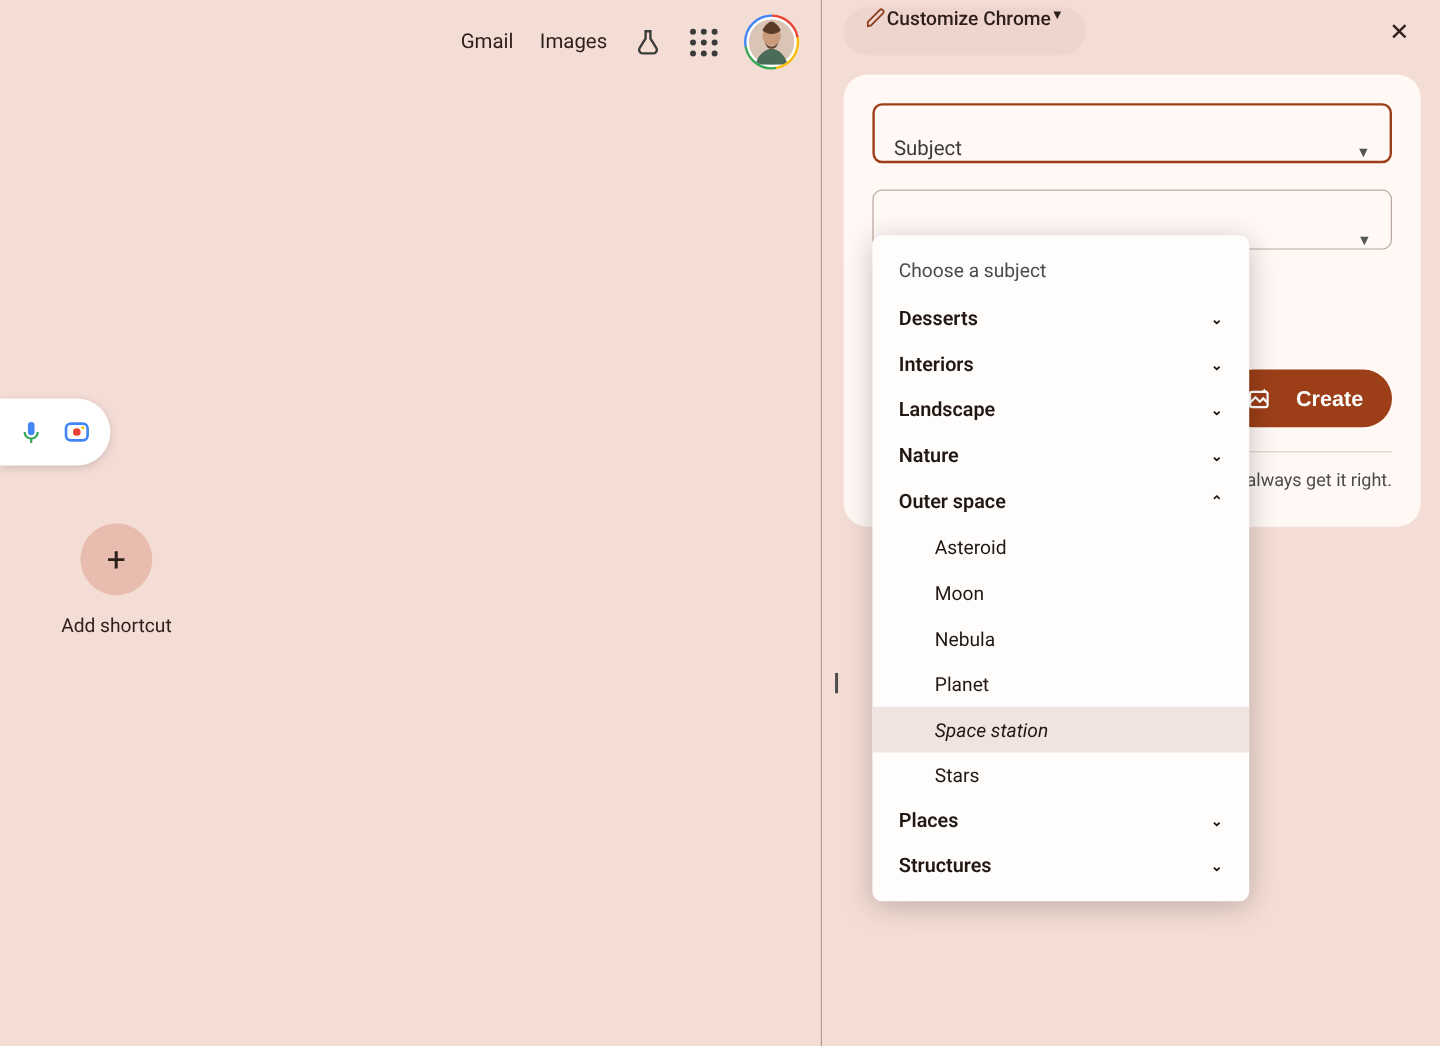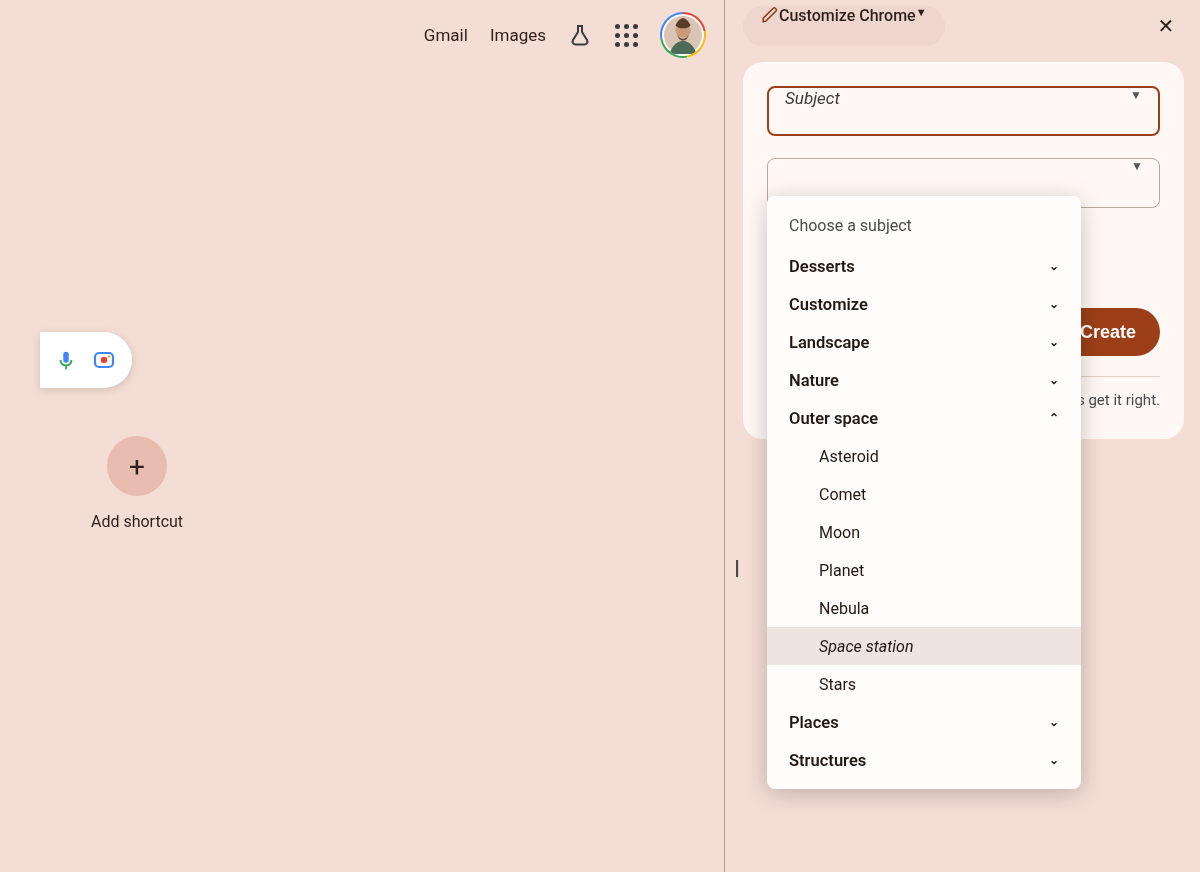--- a/index.html
+++ b/index.html
@@ -1,20 +1,20 @@
 <!DOCTYPE html>
 <html><head>
 <meta charset="utf-8">
 <style>
   * { box-sizing: border-box; margin: 0; padding: 0; }
   html, body { width: 1200px; height: 872px; overflow: hidden; font-family: "Google Sans", Roboto, Arial, sans-serif; }
   body { display: flex; background: #f4ddd5; color: #2d1f1a; }
 
   
-  .left { flex: 0 0 684px; position: relative; height: 100%; margin-left: 40px; }
+  .left { flex: 0 0 684px; position: relative; height: 100%; }
   .topnav { position: absolute; top: 12px; right: 18px; display: flex; align-items: center; gap: 22px; }
   .topnav a { color: #2d1f1a; text-decoration: none; font-size: 17px; }
   .labs-icon, .apps-icon { width: 24px; height: 24px; display:flex; align-items:center; justify-content:center; color:#3b3b3b; }
   .apps-grid { display:grid; grid-template-columns:repeat(3,5px); grid-template-rows:repeat(3,5px); gap:4px; }
   .apps-grid span{ width:5px; height:5px; background:#3b3b3b; border-radius:50%; }
   .avatar-ring { width:46px; height:46px; border-radius:50%; padding:2px; background: conic-gradient(#ea4335 0deg 80deg,#fbbc05 80deg 170deg,#34a853 170deg 260deg,#4285f4 260deg 360deg); display:flex; align-items:center; justify-content:center; }
   .avatar-ring .inner{ width:100%; height:100%; border-radius:50%; background:#fff; display:flex; align-items:center; justify-content:center; overflow:hidden; }
   .avatar-ring .inner svg{ width:38px; height:38px; }
 
   .search-pill { position:absolute; left:0; top:332px; background:#fff; border-radius:0 28px 28px 0; height:56px; width:92px; box-shadow:0 2px 8px rgba(0,0,0,.15); display:flex; align-items:center; justify-content:flex-end; gap:14px; padding-right:16px;}
@@ -34,21 +34,21 @@
   .panel-header{ display:flex; align-items:center; gap:14px; height:52px;}
   .header-chip{ display:flex; align-items:flex-start; background:#eed6ce; border-radius:22px; padding:0 18px; height:40px; font-size:16px; font-weight:500; color:#2d1f1a;}
   .header-chip .pencil{ color:#8b3d1c; }
   .close-x{ margin-left:auto; width:36px; height:36px; display:flex; align-items:center; justify-content:center; font-size:20px; color:#2d1f1a; cursor:pointer;}
 
   .card{ background:#fff8f5; border-radius:20px; padding:24px 24px 30px 24px; margin-top:10px; position:relative; }
   .card-title-row{ display:flex; align-items:center; gap:14px; margin-bottom:28px;}
   .back-arrow{ font-size:22px; cursor:pointer; }
   .card-title{ font-size:21px; font-weight:600; color:#231712;}
 
-  .field{ height:50px; border-radius:8px; display:flex; align-items:flex-start; padding:0 16px; font-size:17px; color:#3b3b3b; position:relative; margin-bottom:22px;font-style:italic;}
+  .field{ height:50px; border-radius:8px; display:flex; align-items:flex-end; padding:0 16px; font-size:17px; color:#3b3b3b; position:relative; margin-bottom:22px;}
   .field .caret{ margin-left:auto; font-size:12px; color:#555;}
   .subject-field{ border:2px solid #9c3f18; background:#fff8f5;}
   .style-field{ border:1px solid #bba79e; background:#fff8f5; }
 
   .color-row{ display:flex; gap:14px; margin-bottom:22px;}
   .swatch, .picker{ width:56px; height:56px; border-radius:14px; display:flex; align-items:center; justify-content:center;}
   .swatch{ background:#f6e3dc;}
   .swatch .dot{ width:32px; height:32px; border-radius:50%; background:#3b3b3b;}
   .picker{ background:#f6e3dc; color:#8b3d1c;}
 
@@ -187,41 +187,40 @@
     <div class="hint">AI won't always get it right.</div>
 
     <div class="dropdown">
       <div class="dd-hint">Choose a subject</div>
 
       <div class="cat">
           <span>Desserts</span>
           <span class="chev">⌄</span>
         </div>
       <div class="cat">
-          <span>Customize</span>
+          <span>Interiors</span>
           <span class="chev">⌄</span>
         </div>
       <div class="cat">
           <span>Landscape</span>
           <span class="chev">⌄</span>
         </div>
       <div class="cat">
           <span>Nature</span>
           <span class="chev">⌄</span>
         </div>
       <div class="cat">
           <span>Outer space</span>
           <span class="chev">⌃</span>
         </div>
 
       <div class="subitem">Asteroid</div>
-      <div class="subitem">Comet</div>
       <div class="subitem">Moon</div>
+      <div class="subitem">Nebula</div>
       <div class="subitem">Planet</div>
-      <div class="subitem">Nebula</div>
       <div class="subitem hover">Space station</div>
       <div class="subitem">Stars</div>
 
       <div class="cat">
           <span>Places</span>
           <span class="chev">⌄</span>
         </div>
       <div class="cat">
           <span>Structures</span>
           <span class="chev">⌄</span>

